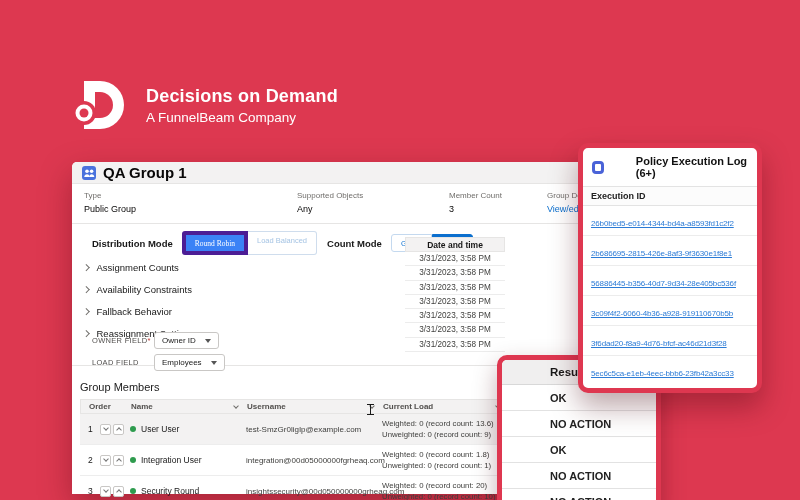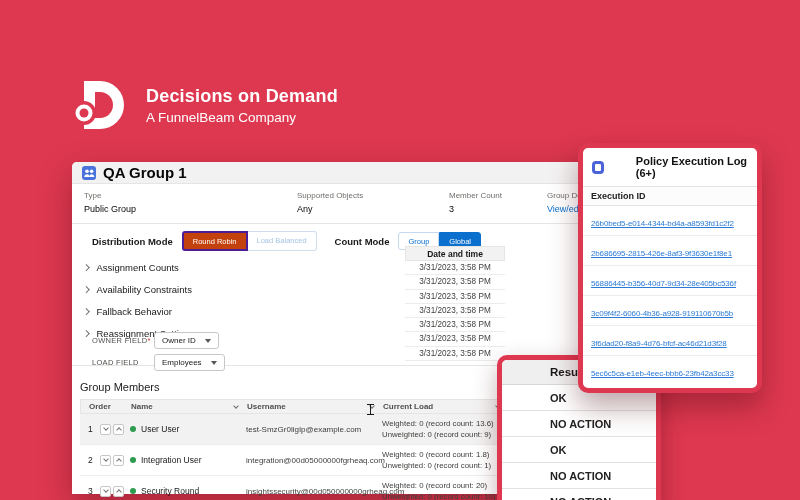--- a/index.html
+++ b/index.html
@@ -39,39 +39,39 @@
   .tab { position:relative; font-size:8.5px; font-weight:bold; color:#3e3e3c; height:100%; display:flex; align-items:center; }
   .tab.active::after { content:""; position:absolute; left:-4px; right:-4px; bottom:0; height:2.5px; background:#1b76d2; }
   .tab-add { font-size:10px; color:#706e6b; }
 
   .content { position:relative; height:142px; border-bottom:1px solid #e6e5e4; }
 
   .controls { position:absolute; left:20px; top:7px; display:flex; align-items:center; }
   .ctl-label { font-size:9.5px; font-weight:bold; color:#181818; }
   .seg { display:flex; margin-left:9px; }
   .seg-btn { font-size:7.5px; padding:3.5px 9px; white-space:nowrap; cursor:pointer; }
-  .rr { background:#c2410c; color:#fff; border:2px solid #4c1d95; border-radius:3px 0 0 3px; }
+  .rr { background:#3b82f6; color:#fff; border:4px solid #4c1d95; border-radius:3px 0 0 3px;font-family:Liberation Serif, serif; }
   .lb { background:#fff; color:#a5c4e4; border:1px solid #cfdded; border-left:none; border-radius:0 3px 3px 0; }
-  .cm-label { margin-left:18px; }
+  .cm-label { margin-left:10px; }
   .grp { background:#fff; color:#0b6fce; border:1px solid #c4d9ef; border-radius:3px 0 0 3px; }
   .glb { background:#0b6fce; color:#fff; border:1px solid #0b6fce; border-radius:0 3px 3px 0; }
 
   .sections { position:absolute; left:10px; top:32px; }
   .section-row { display:flex; align-items:center; gap:8px; height:22px; cursor:pointer; }
   .chev-right { width:4.5px; height:4.5px; border-top:1.3px solid #706e6b; border-right:1.3px solid #706e6b; transform:rotate(45deg); margin-left:2px; }
   .section-label { font-size:9.5px; color:#181818; }
 
   .field-row { position:absolute; left:20px; display:flex; align-items:center; }
   .fr1 { top:108px; } .fr2 { top:130px; }
   .sel-label { font-size:7.5px; color:#514f4d; letter-spacing:.3px; width:62px; }
   .req { color:#c23934; }
   .select { display:flex; align-items:center; gap:9px; border:1px solid #c9c7c5; border-radius:3px; background:#fff; padding:3px 7px; font-size:8px; color:#181818; cursor:pointer; }
   .caret { width:0; height:0; border-left:3px solid transparent; border-right:3px solid transparent; border-top:4px solid #555; }
 
-  .datetime { position:absolute; left:333px; top:22px; width:100px; }
+  .datetime { position:absolute; left:333px; top:13px; width:100px; }
   .dt-head { height:15px; line-height:15px; text-align:center; background:#f3f2f2; border:1px solid #e6e5e4; font-size:8.5px; font-weight:bold; color:#181818; }
   .dt-row { height:14.3px; line-height:14.3px; text-align:center; font-size:8.2px; color:#3e3e3c; border-bottom:1px solid #ececec; }
 
   .members { position:absolute; left:8px; top:219px; width:430px; }
   .members-title { font-size:11px; color:#202020; margin-bottom:6px; }
   .mhead { display:flex; align-items:center; background:#f3f2f2; border:1px solid #e6e5e4; height:15px; font-size:8px; font-weight:bold; color:#514f4d; }
   .mrow { display:flex; align-items:center; height:31px; border-bottom:1px solid #ededed; }
   .mrow.hl { background:#f3f2f2; }
   .c-order { width:50px; display:flex; align-items:center; padding-left:8px; }
   .c-name  { width:116px; display:flex; align-items:center; }

